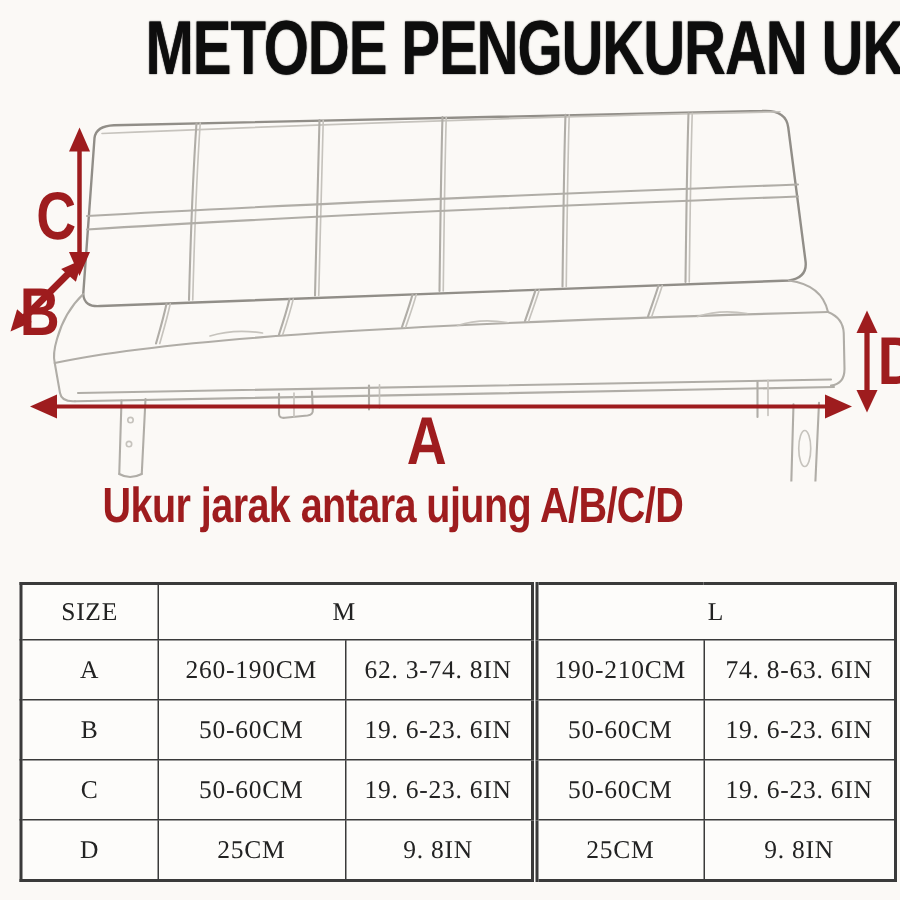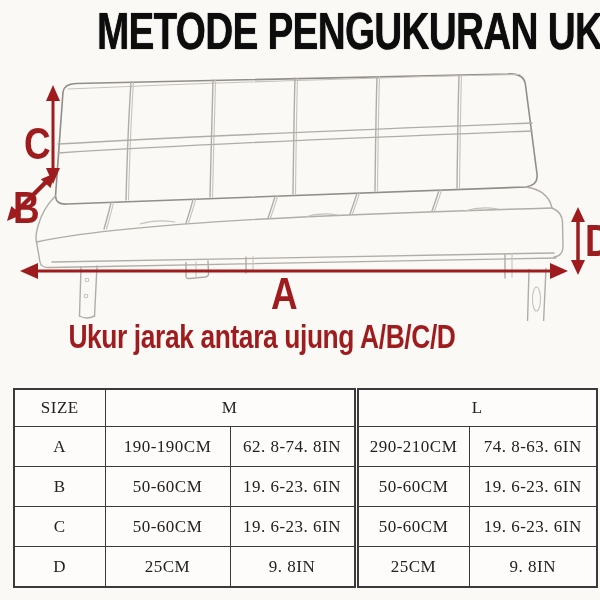--- a/index.html
+++ b/index.html
@@ -195,23 +195,23 @@
     <thead>
       <tr>
         <th>SIZE</th>
         <th colspan="2">M</th>
         <th colspan="2" class="dblline">L</th>
       </tr>
     </thead>
     <tbody>
       <tr>
         <td>A</td>
-        <td>190-190CM</td>
-        <td>62. 8-74. 8IN</td>
-        <td class="dblline">290-210CM</td>
+        <td>260-190CM</td>
+        <td>62. 3-74. 8IN</td>
+        <td class="dblline">190-210CM</td>
         <td>74. 8-63. 6IN</td>
       </tr>
       <tr>
         <td>B</td>
         <td>50-60CM</td>
         <td>19. 6-23. 6IN</td>
         <td class="dblline">50-60CM</td>
         <td>19. 6-23. 6IN</td>
       </tr>
       <tr>

